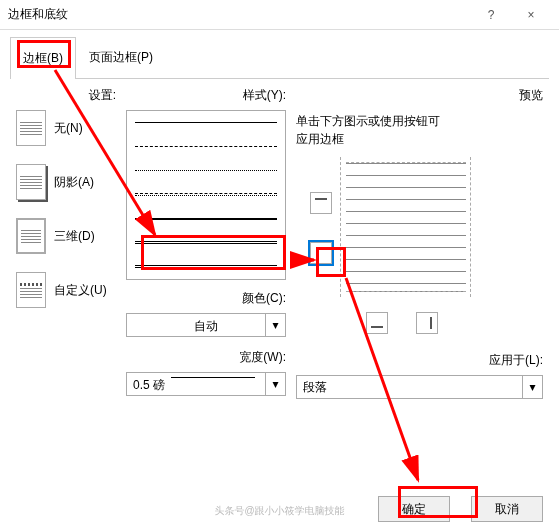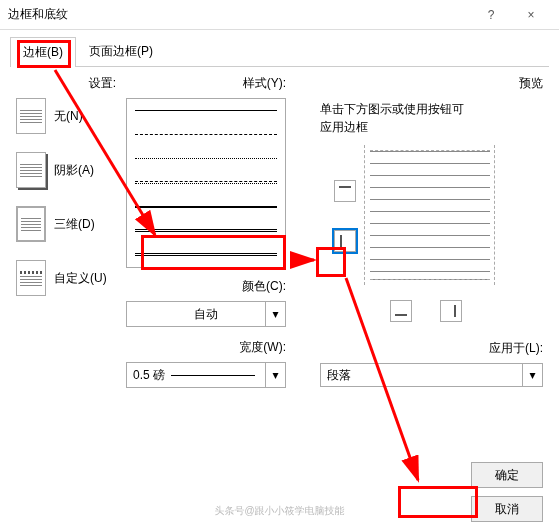--- a/index.html
+++ b/index.html
@@ -1,53 +1,53 @@
 <!DOCTYPE html>
 <html><head>
 <meta charset="utf-8">
 <style>
 * { box-sizing: border-box; margin: 0; padding: 0; font-family: "Microsoft YaHei", sans-serif; font-size: 12px; }
 body { background: #fff; width: 559px; height: 530px; position: relative; overflow: hidden; }
 .titlebar { height: 30px; background: #fff; display: flex; align-items: center; padding: 0 8px; border-bottom: 1px solid #ddd; }
 .titlebar .title { flex: 1; }
 .titlebar .btn { width: 40px; height: 28px; text-align: center; line-height: 28px; color: #555; }
 .tabs { display: flex; align-items: end; border-bottom: 1px solid #ccc; margin: 6px 10px 0 10px; }
-.tab { padding: 6px 12px; border: 1px solid transparent; border-bottom: none; cursor: pointer; }
+.tab { padding: 12px 12px; border: 1px solid transparent; border-bottom: none; cursor: pointer; }
 .tab.active { border-color: #ccc; background: #fff; position: relative; top: 1px; }
 .content { display: flex; padding: 8px 16px 0 16px; gap: 10px; }
 .col1 { width: 100px; }
 .col2 { width: 160px; }
-.col3 { flex: 1; margin-left: 24px; }
+.col3 { flex: 1; }
 .label { margin-bottom: 6px; text-align: right; }
 .settings-opt { display: flex; align-items: center; gap: 8px; margin-bottom: 18px; cursor: pointer; }
 .settings-opt .icon { width: 30px; height: 36px; border: 1px solid #aaa; background: #fff; display: flex; flex-direction: column; justify-content: center; gap: 2px; padding: 4px 3px; }
 .settings-opt .icon .line { height: 1px; background: #888; }
 .settings-opt .icon.shadow { box-shadow: 2px 2px 0 #555; }
 .settings-opt .icon.threed { border-width: 2px; }
 .settings-opt .icon.custom .line:first-child { height: 3px; background: repeating-linear-gradient(90deg,#555 0 2px,transparent 2px 4px); }
 .stylebox { border: 1px solid #aaa; height: 170px; overflow-y: scroll; background: #fff; }
 .style-item { height: 24px; border-bottom: 1px dotted transparent; display: flex; align-items: center; padding: 0 8px; }
 .style-item div { width: 100%; }
-.colorbox, .widthbox { border: 1px solid #aaa; height: 24px; display: flex; align-items: center; padding: 12px 6px; margin-bottom: 12px; position: relative; }
+.colorbox, .widthbox { border: 1px solid #aaa; height: 24px; display: flex; align-items: flex-start; padding: 4px 6px; margin-bottom: 12px; position: relative; }
 .colorbox .arrow, .widthbox .arrow, .applybox .arrow { position: absolute; right: 0; top: 0; width: 20px; height: 100%; border-left: 1px solid #aaa; display: flex; align-items: center; justify-content: center; }
 .widthbox .wline { flex: 1; height: 1px; background: #000; margin-left: 6px; margin-right: 24px; }
 .preview-msg { margin: 8px 0 14px 0; line-height: 1.5; }
 .preview-area { position: relative; height: 190px; }
 .preview-doc { position: absolute; left: 50px; top: 0; width: 120px; height: 130px; background: repeating-linear-gradient(#888 0 1px, transparent 1px 12px); border-top: 1px dashed #aaa; border-bottom: 1px dashed #aaa; }
 .preview-doc::before, .preview-doc::after { content: ""; position: absolute; width: 1px; top: -6px; bottom: -6px; border-left: 1px dashed #aaa; }
 .preview-doc::before { left: -6px; } .preview-doc::after { right: -6px; }
 .pbtn { width: 22px; height: 22px; border: 1px solid #aaa; position: absolute; background: #fff; cursor: pointer; display:flex;align-items:center;justify-content:center; }
 .pbtn.sel { outline: 2px solid #0078d7; }
 .pbtn.top { left: 14px; top: 30px; }
 .pbtn.left { left: 14px; top: 80px; }
 .pbtn.bot { left: 70px; top: 150px; }
 .pbtn.right { left: 120px; top: 150px; }
 .applybox { border: 1px solid #aaa; height: 24px; position: relative; padding: 0 6px; display: flex; align-items: center; }
 .options-btn { float: right; margin-top: 10px; border: 1px solid #aaa; padding: 4px 12px; background: #f0f0f0; cursor: pointer; }
-.footer { position: absolute; bottom: 8px; right: 16px; display: flex; gap: 8px; flex-direction: column; }
+.footer { position: absolute; bottom: 8px; right: 16px; display: flex; gap: 21px; }
 .footer button { width: 72px; height: 26px; border: 1px solid #aaa; background: #f0f0f0; cursor: pointer; }
 .red-box { position: absolute; border: 3px solid red; pointer-events: none; }
 .arrow-svg { position: absolute; pointer-events: none; }
 .watermark { position: absolute; bottom: 12px; left: 50%; transform: translateX(-50%); color: #bbb; font-size: 10px; }
 </style>
 </head>
 <body>
 
 <div class="titlebar">
   <span class="title">边框和底纹</span>

